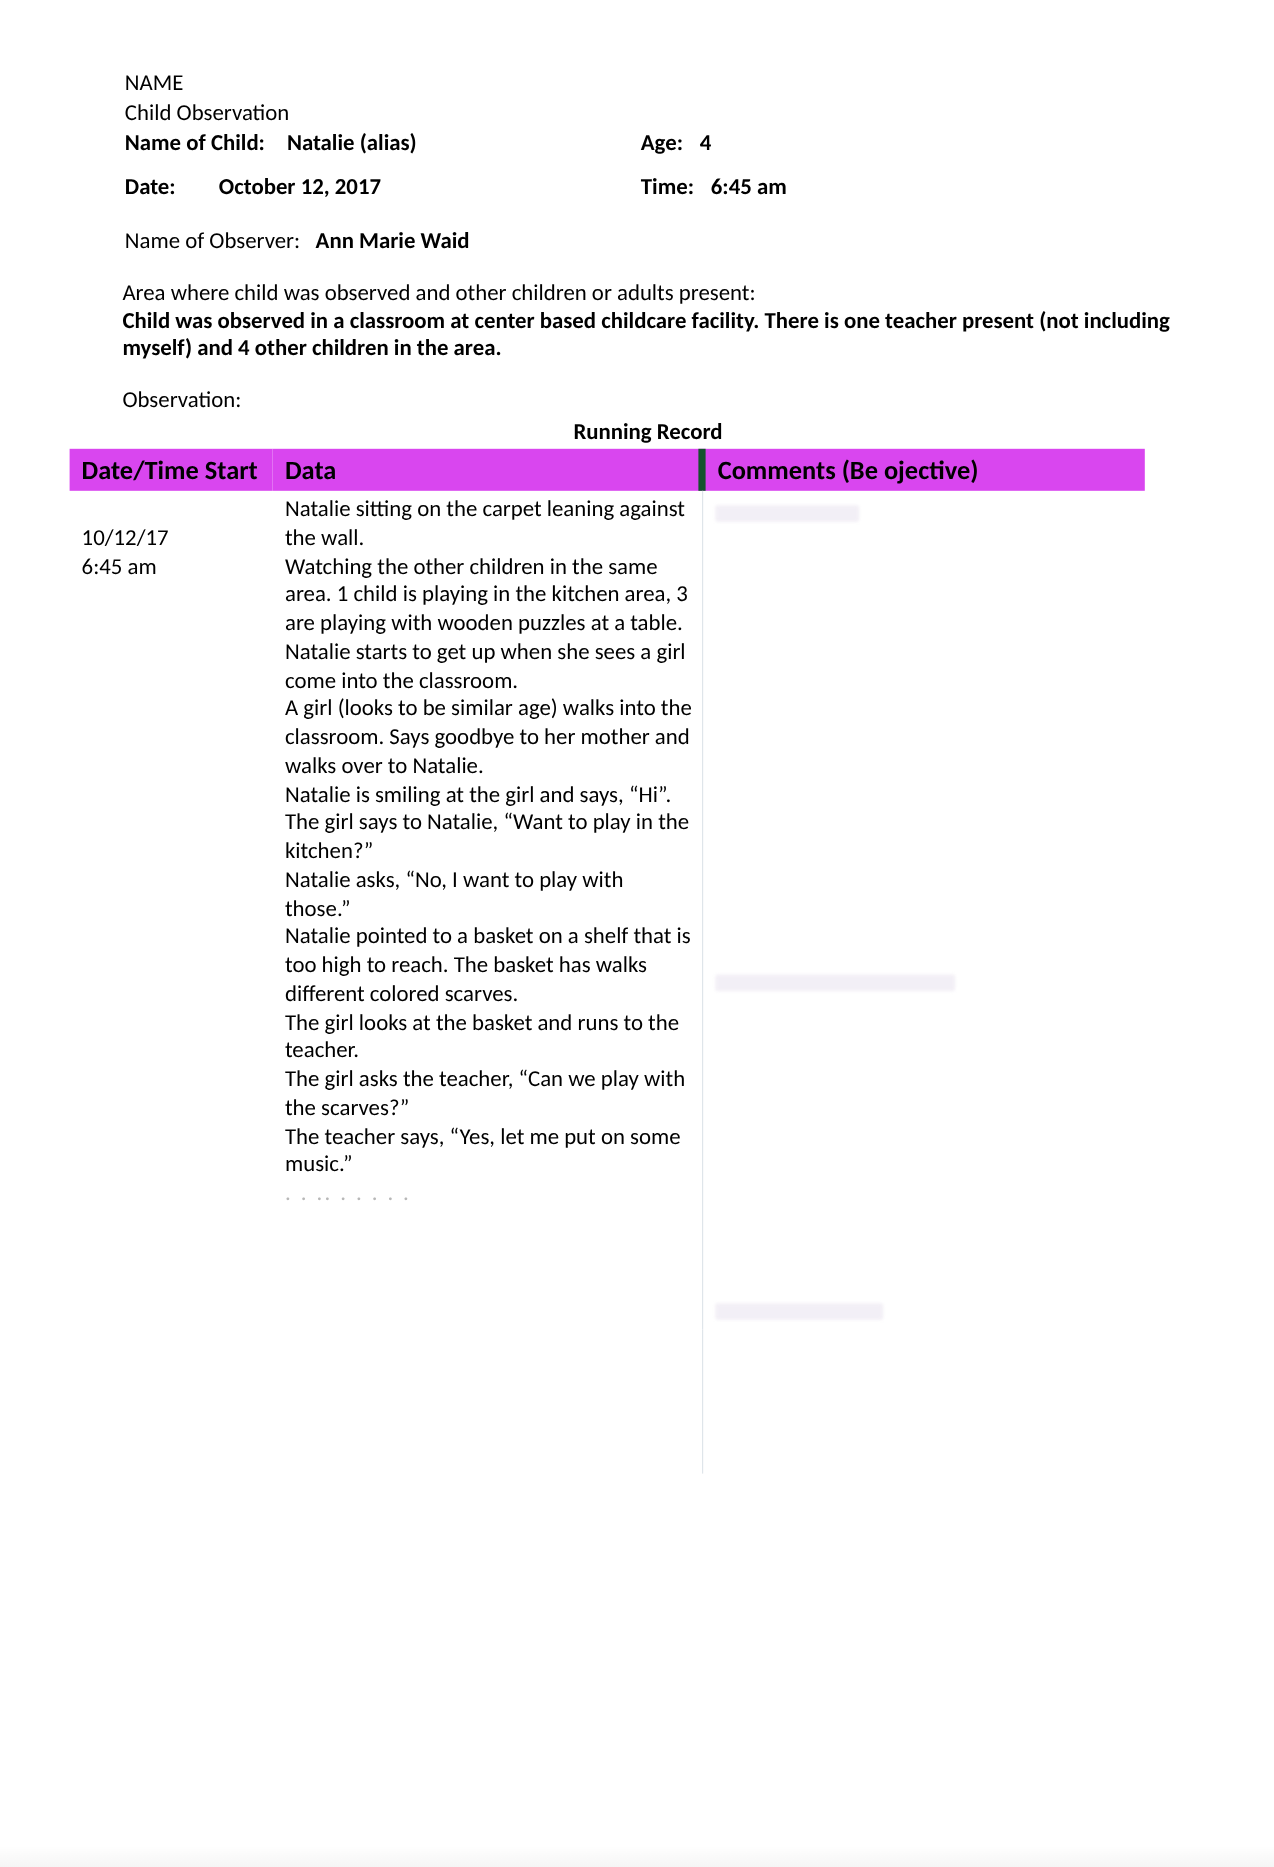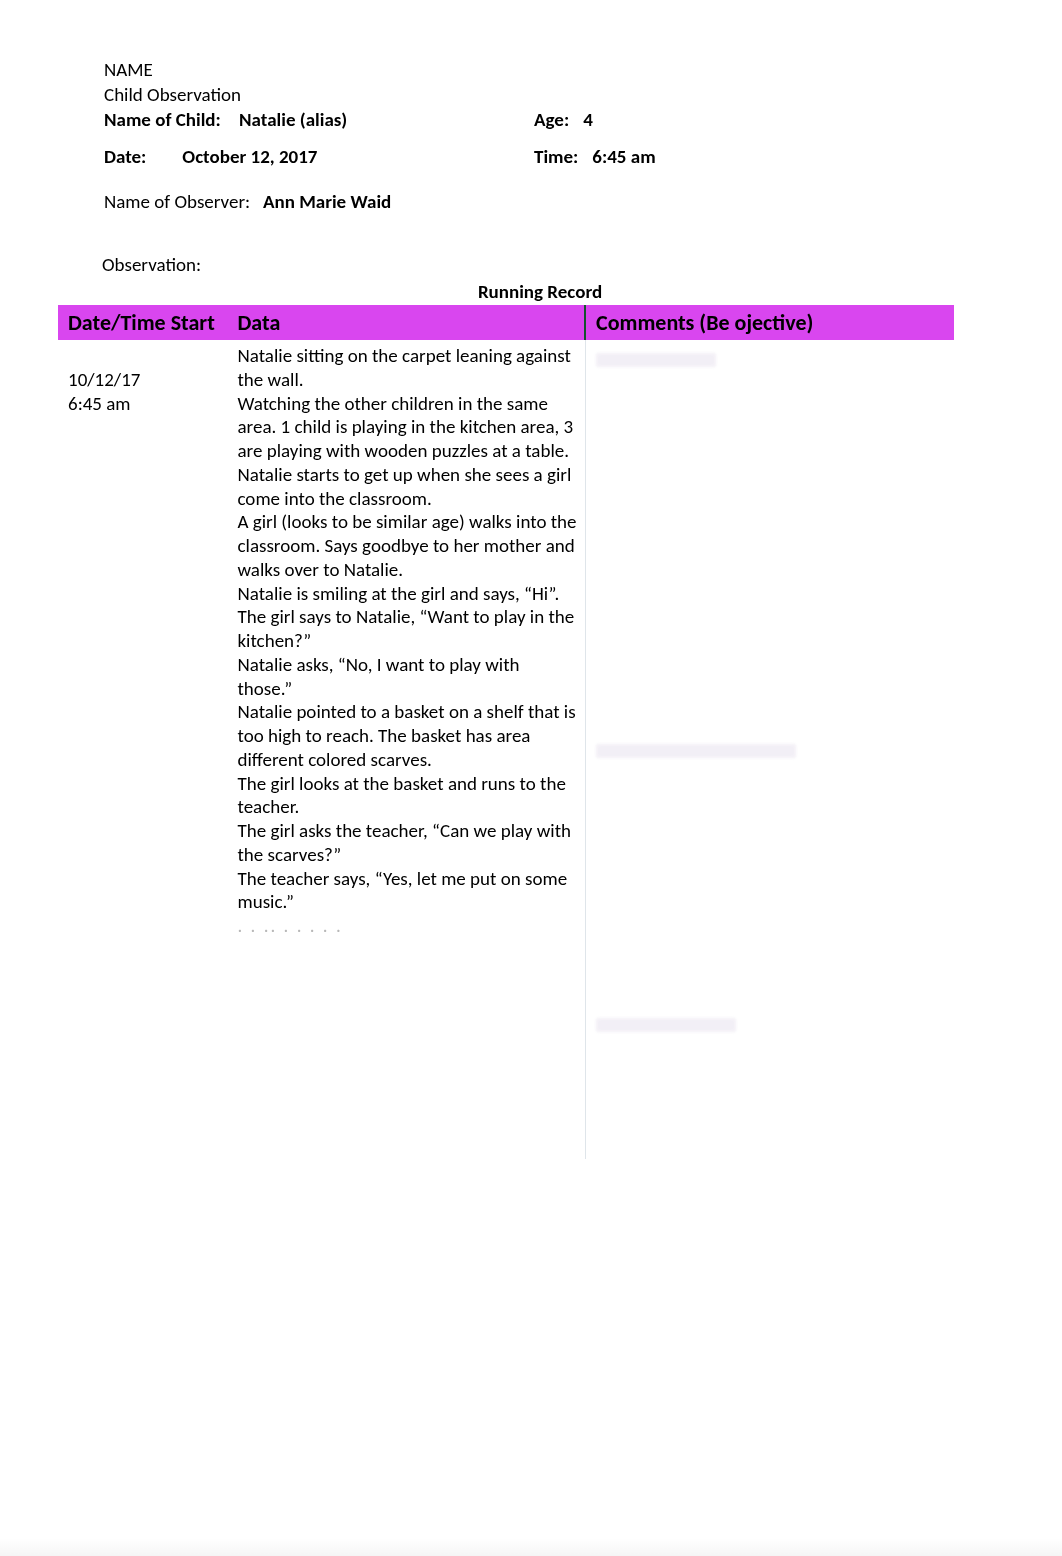--- a/index.html
+++ b/index.html
@@ -59,21 +59,21 @@
   }
   thead th {
     background: #d946ef;
     text-align: left;
     font-weight: 700;
     padding: 4px 8px 4px 10px;
     font-size: 22px;
   }
   th.col-dt { width: 164px; }
   th.col-data { width: 346px; }
-  th.col-comments { width: 357px; border-left: 2px solid #14532d; }
+  th.col-comments { width: 357px; border-left: 6px solid #14532d; }
   tbody td {
     vertical-align: top;
     padding: 4px 8px 4px 10px;
     font-size: 19px;
     line-height: 1.25;
     margin-top: 24px;
   }
   td.col-comments { border-left: 1px solid #dfe5ea; }
   .para { margin: 0 0 0 0; }
   .redact {
@@ -137,20 +137,24 @@
 
     <div class="line">
       <span>Name of Observer:</span>
       <span>&nbsp;</span>
       <span class="bold">Ann Marie Waid</span>
     </div>
   </div>
 
   <div class="spacer-md"></div>
 
+  <div class="area-block">
+    <div>Area where child was observed and other children or adults present:</div>
+    <div class="bold">Child was observed in a classroom at center based childcare facility.  There is one teacher present (not including myself) and 4 other children in the area.</div>
+  </div>
 
   <div class="area-block obs-label">Observation:</div>
 
   <div class="table-wrap">
     <div class="rr-title">Running Record</div>
     <table>
       <thead>
         <tr>
           <th class="col-dt">Date/Time Start</th>
           <th class="col-data">Data</th>
@@ -165,21 +169,21 @@
             <div>6:45 am</div>
           </td>
           <td class="col-data">
             <div class="para">Natalie sitting on the carpet leaning against the wall.</div>
             <div class="para">Watching the other children in the same area.  1 child is playing in the kitchen area, 3   are playing with wooden puzzles at a table.</div>
             <div class="para">Natalie starts to get up when she sees a girl come into the classroom.</div>
             <div class="para">A girl (looks to be similar age) walks into the classroom.  Says goodbye to her mother and walks over to Natalie.</div>
             <div class="para">Natalie is smiling at the girl and says, “Hi”.</div>
             <div class="para">The girl says to Natalie, “Want to play in the kitchen?”</div>
             <div class="para">Natalie asks, “No, I want to play with those.”</div>
-            <div class="para">Natalie pointed to a basket on a shelf that is too high to reach.  The basket has area different colored scarves.</div>
+            <div class="para">Natalie pointed to a basket on a shelf that is too high to reach.  The basket has walks different colored scarves.</div>
             <div class="para">The girl looks at the basket and runs to the teacher.</div>
             <div class="para">The girl asks the teacher, “Can we play with the scarves?”</div>
             <div class="para">The teacher says, “Yes, let me put on some music.”</div>
             <div class="cut-hint">.  .   ..  .           .      .    . .</div>
           </td>
           <td class="col-comments">
             <span class="redact r1"></span>
             <div style="height:370px;"></div>
             <span class="redact r2"></span>
             <div style="height:250px;"></div>

